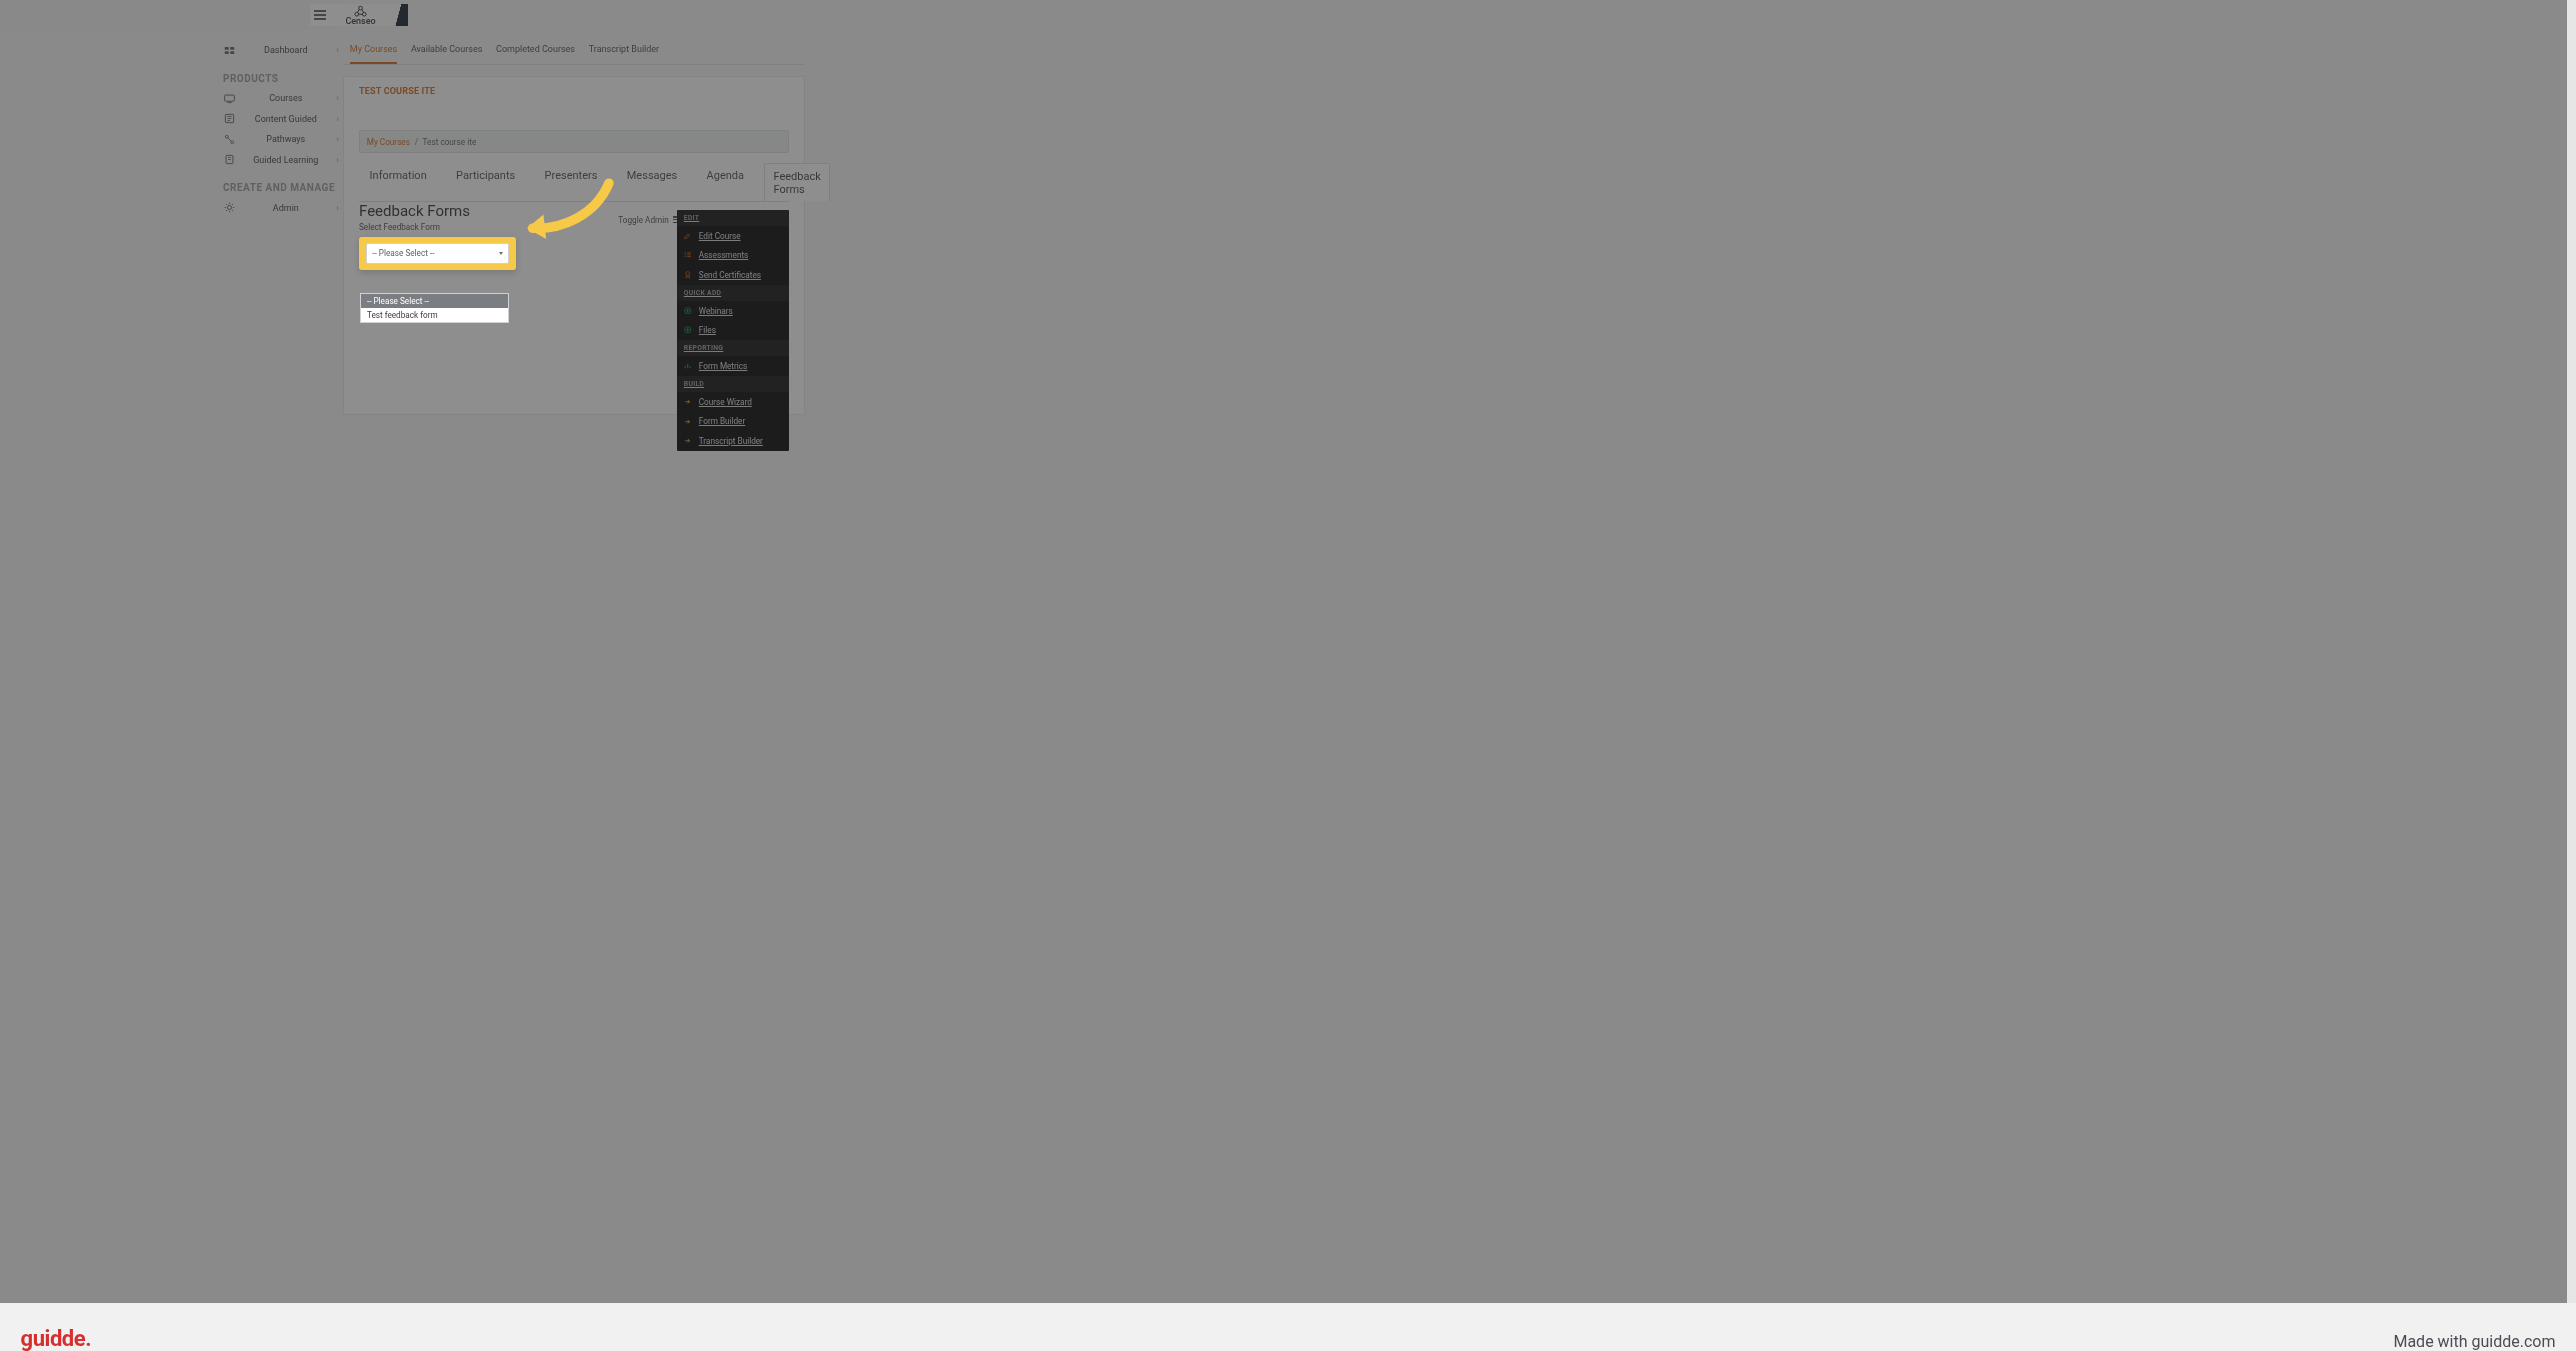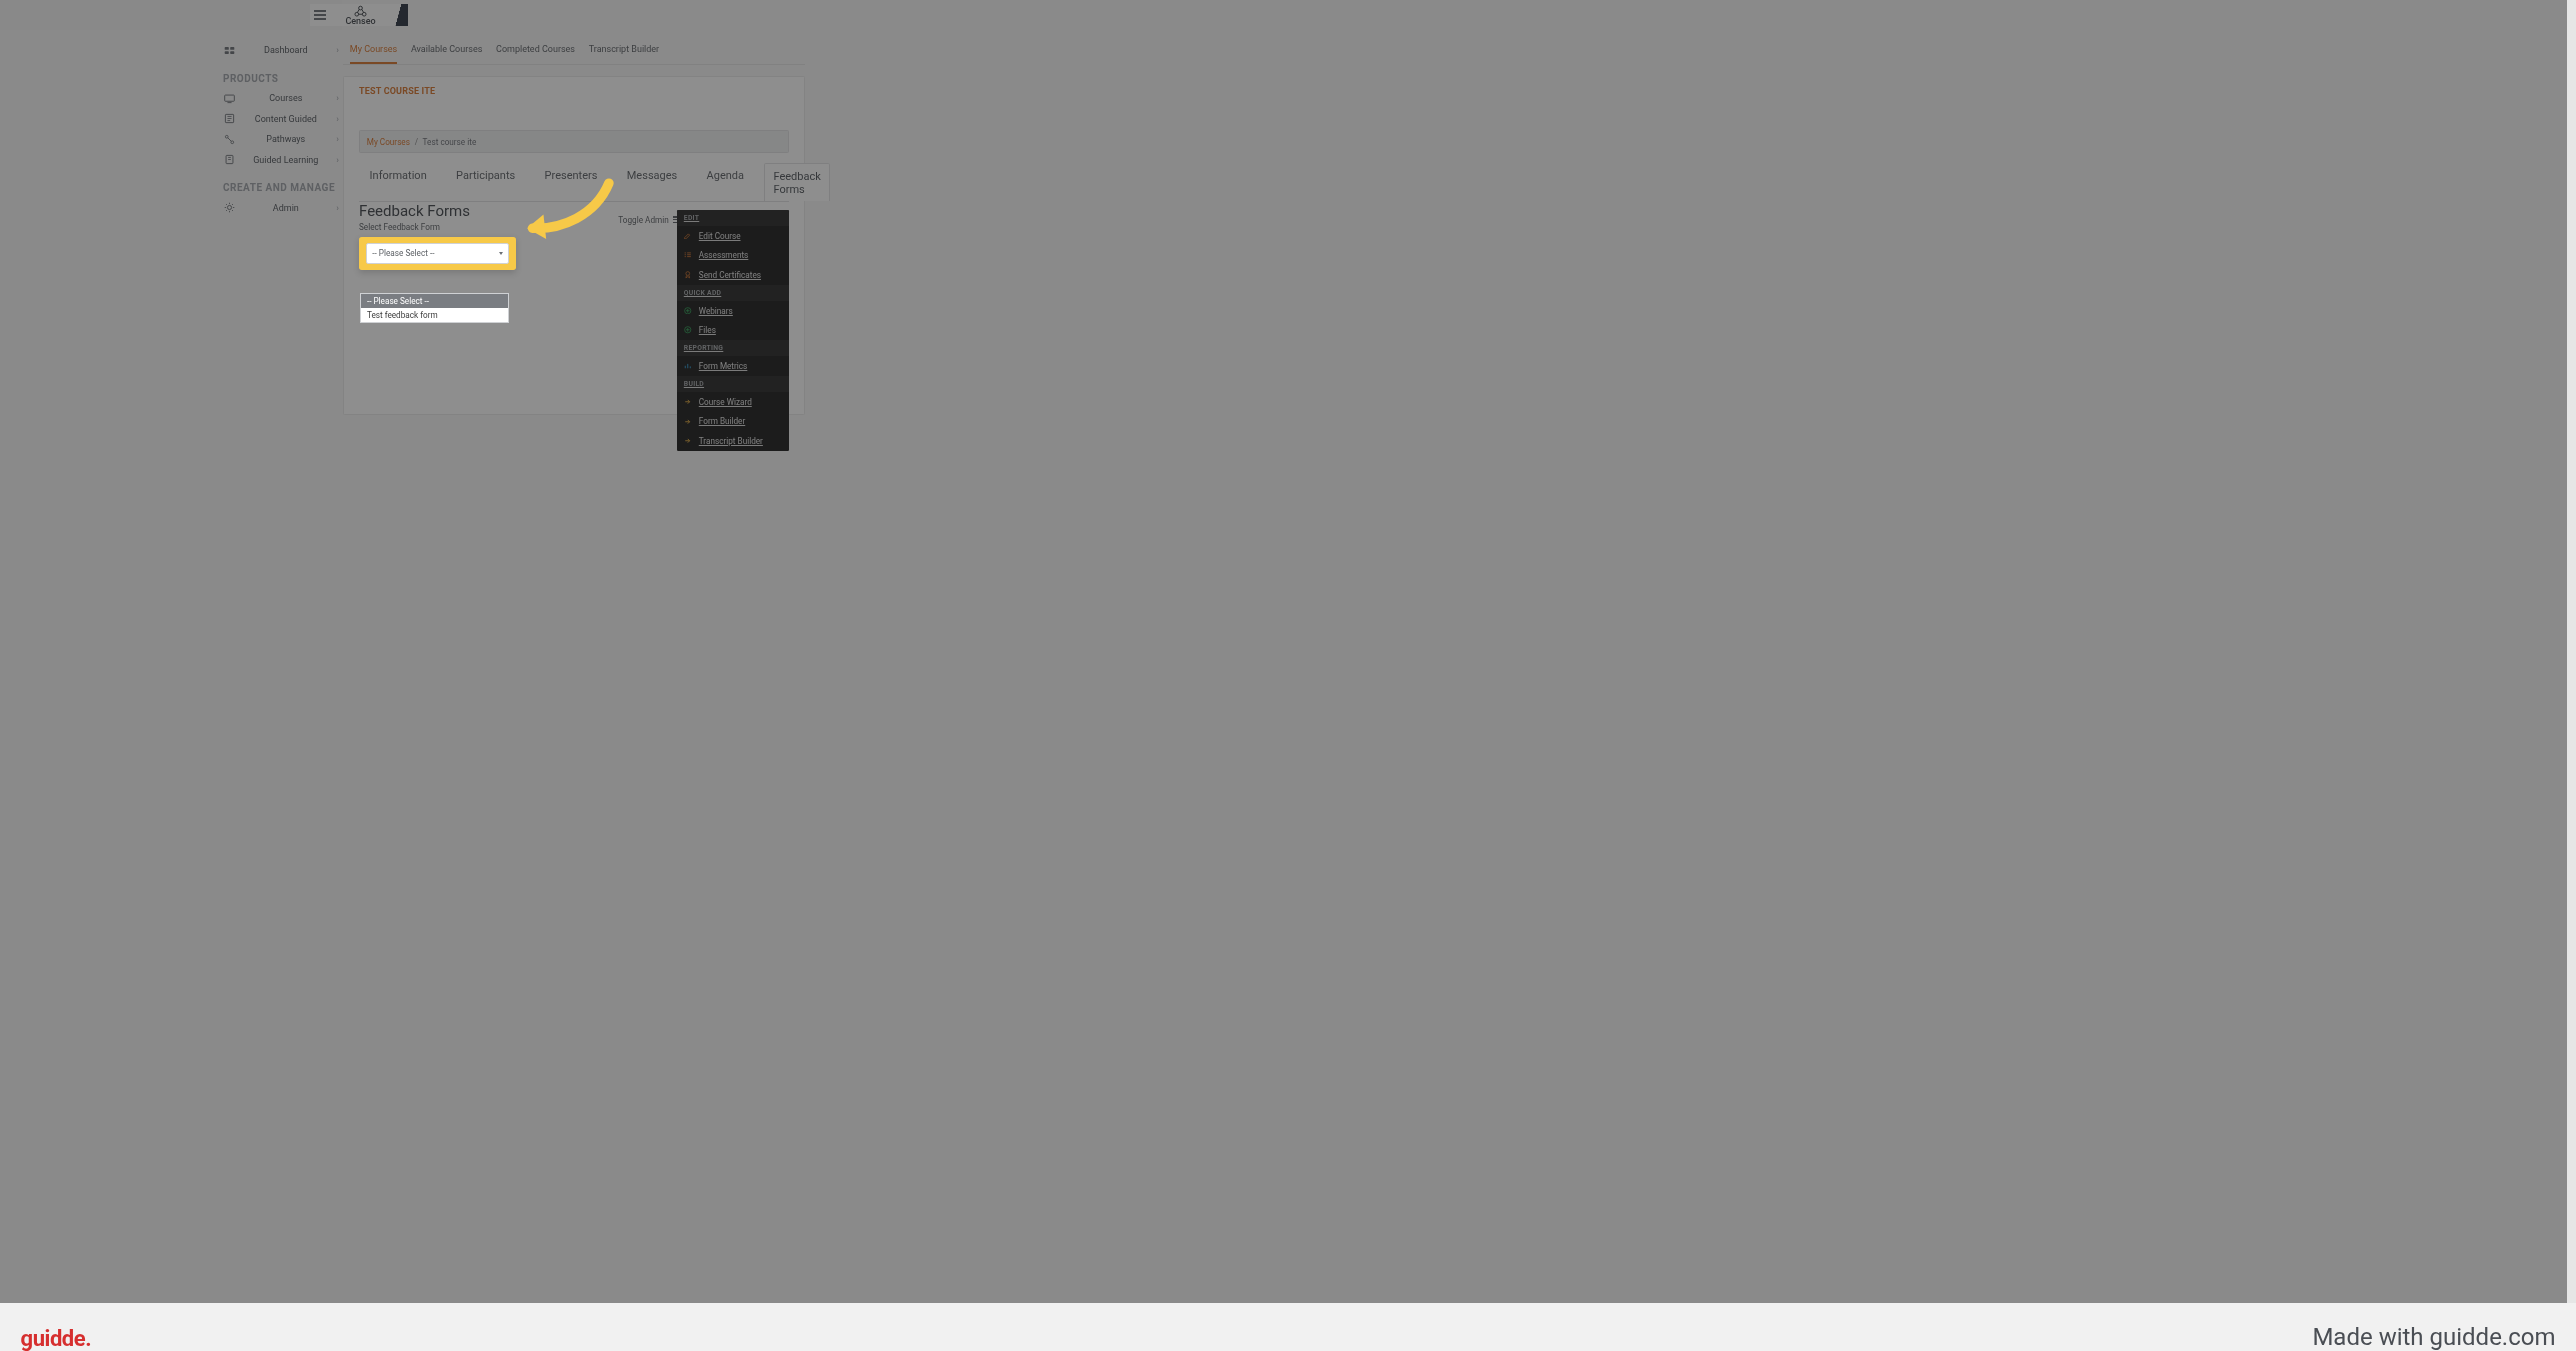--- a/index.html
+++ b/index.html
@@ -385,21 +385,21 @@
     padding: 0 20.5px;
     z-index: 30;
   }
   .footer-logo {
     font-size: 22px;
     font-weight: 700;
     color: #d62f2f;
     letter-spacing: -0.02em;
   }
   .footer-right {
-    font-size: 24px;
+    font-size: 16px;
     color: #4a4e54;
   }
 
   
   .fake-scrollbar {
     position:absolute;
     top:0; right:0;
     width:9px;
     height: calc(100% - 48px);
     background:#e6e6e6;

